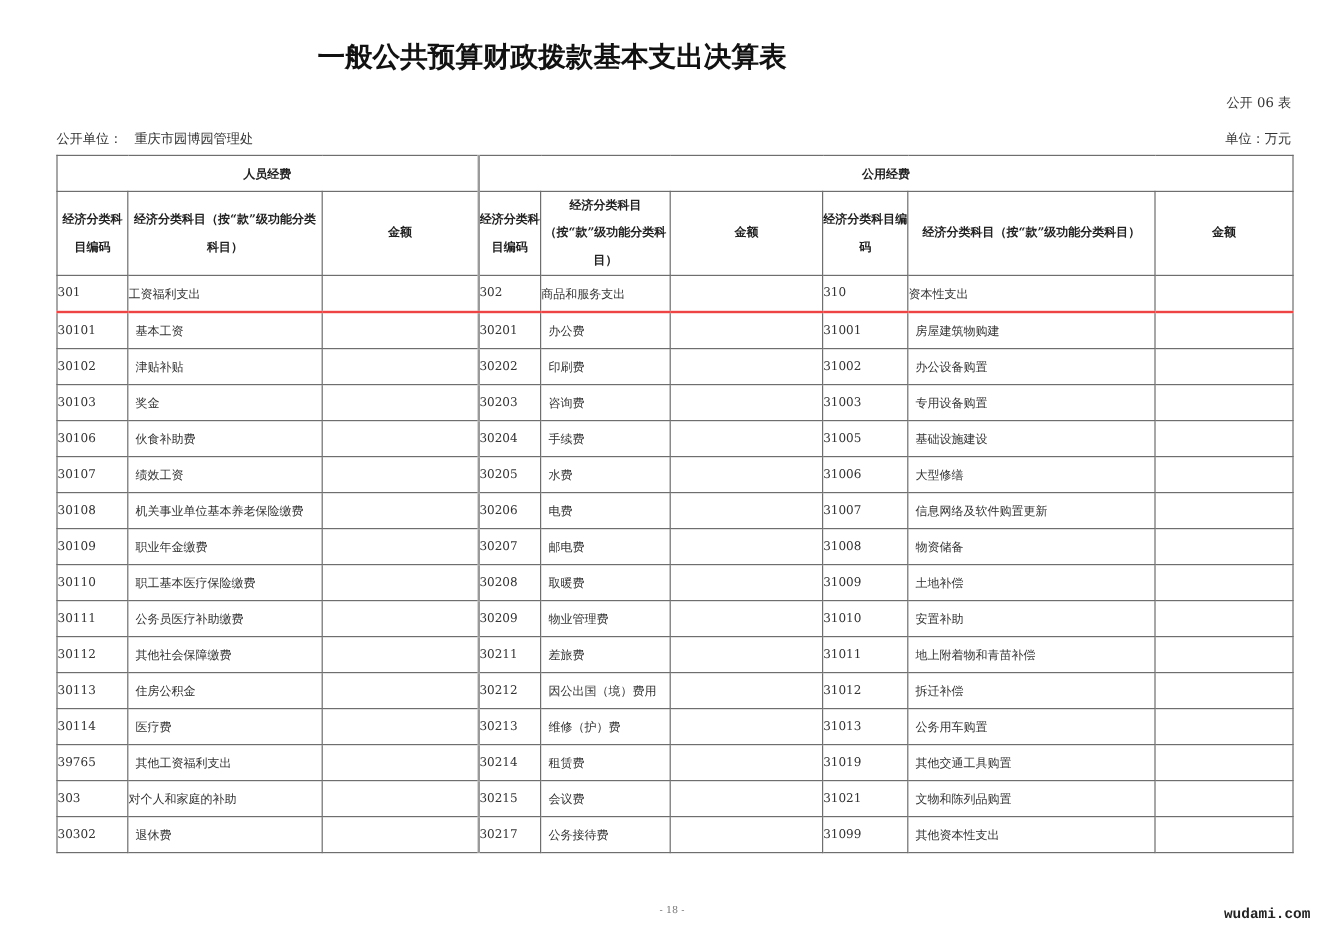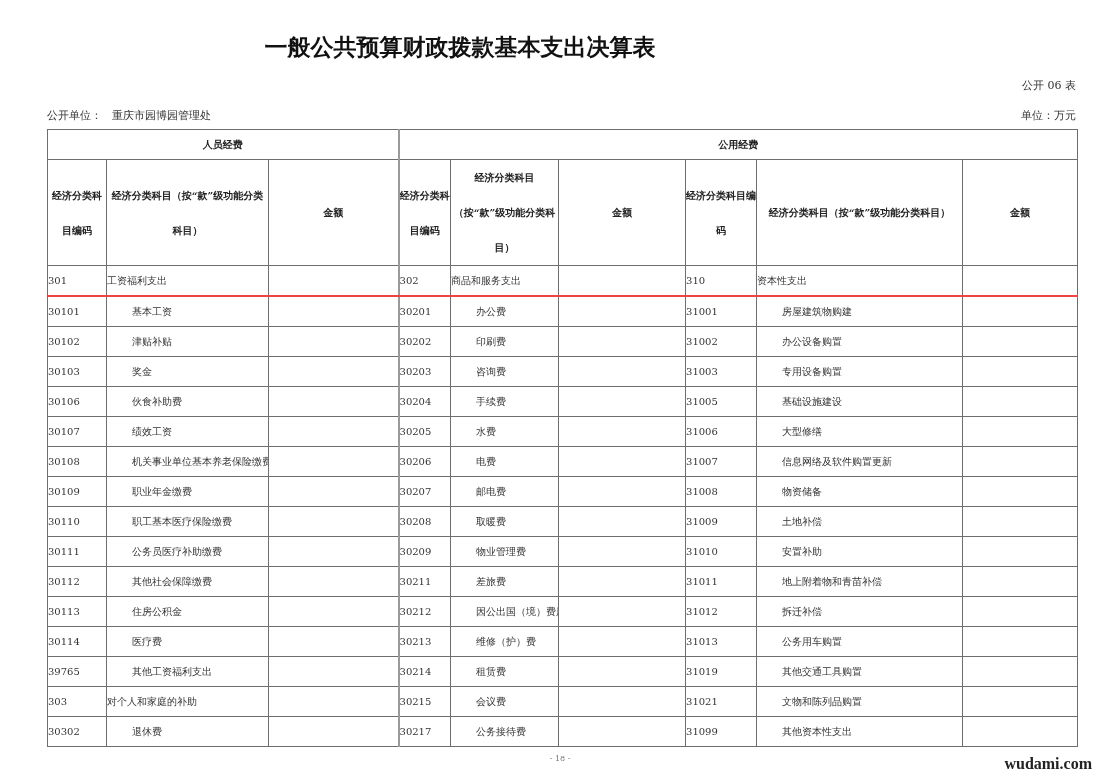--- a/index.html
+++ b/index.html
@@ -27,36 +27,36 @@
     table.budget {
       position: absolute; left: 47px; top: 129px;
       border-collapse: collapse; table-layout: fixed;
       width: 1030px; font-size: 10px;
     }
     table.budget td, table.budget th {
       border: 1px solid #6e6e6e; padding: 0; overflow: hidden; white-space: nowrap;
     }
     table.budget th { font-weight: bold; color: #222; text-align: center; }
     tr.group-row th { height: 29px; font-size: 10px; }
-    tr.col-head th { height: 58px; line-height: 35px; white-space: normal; font-size: 10px; }
+    tr.col-head th { height: 58px; line-height: 23px; white-space: normal; font-size: 10px; }
     tr.data-row td { height: 29px; font-size: 10px; color: #333; vertical-align: middle; }
     td.code { padding-left: 1px; }
     td.name { padding-left: 1px; }
-    td.name.sub { padding-left: 25px; }
+    td.name.sub { padding-left: 6px; }
     td.amt { }
     .thick-left { border-left: 2px solid #9a9a9a !important; }
     tr.first-data td { border-bottom: 2px solid #ef4444; }
     .page-num {
       position: absolute; left: 0; top: 754px; width: 1120px; text-align: center;
       font-size: 8px; color: #777;
     }
     .watermark {
       position: absolute; right: 8px; top: 755px;
-      font-family: Liberation Serif, serif;
-      font-size: 16px; font-weight: bold; color: #222;
+      font-family: Liberation Mono, monospace;
+      font-size: 12px; font-weight: bold; color: #222;
     }
   </style>
 </head>
 <body>
 
 <div class="title">一般公共预算财政拨款基本支出决算表</div>
 <div class="table-no">公开 06 表</div>
 <div class="unit-left">
   <span>公开单位：</span><span class="org">重庆市园博园管理处</span>
 </div>

